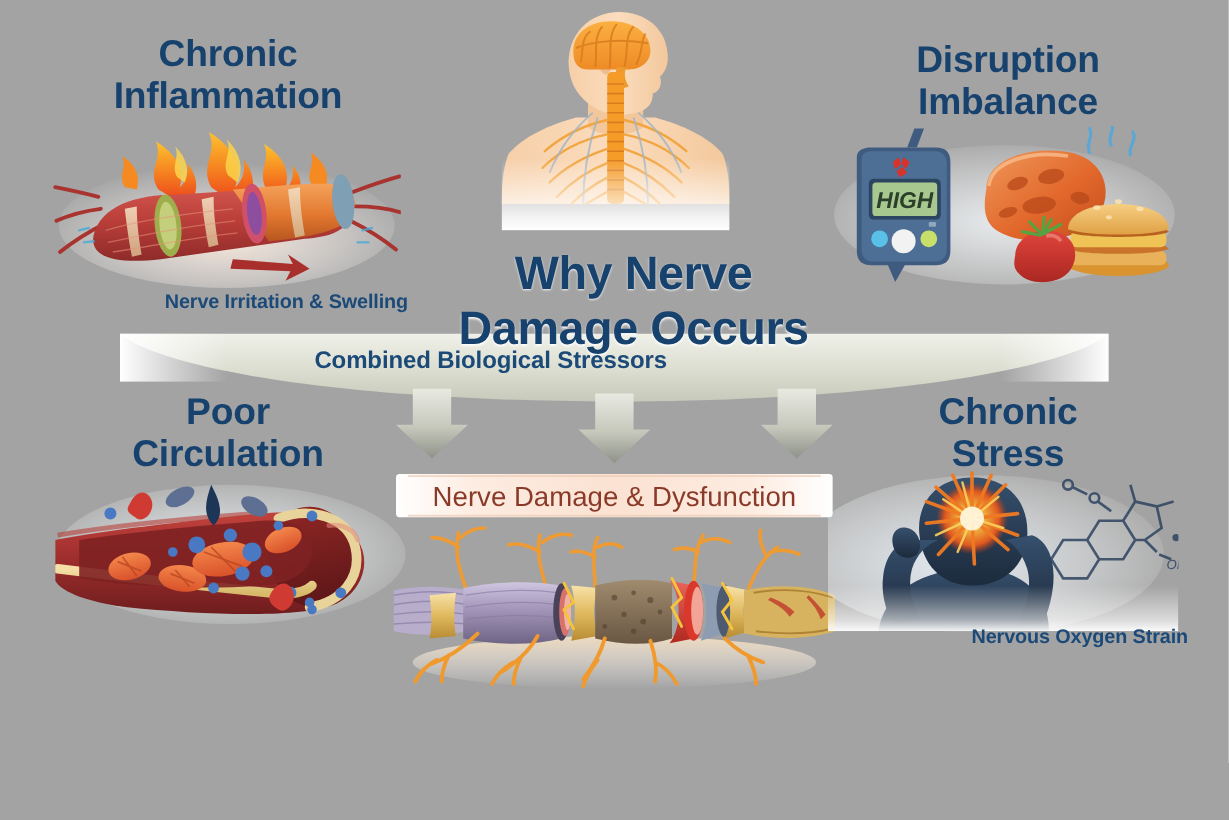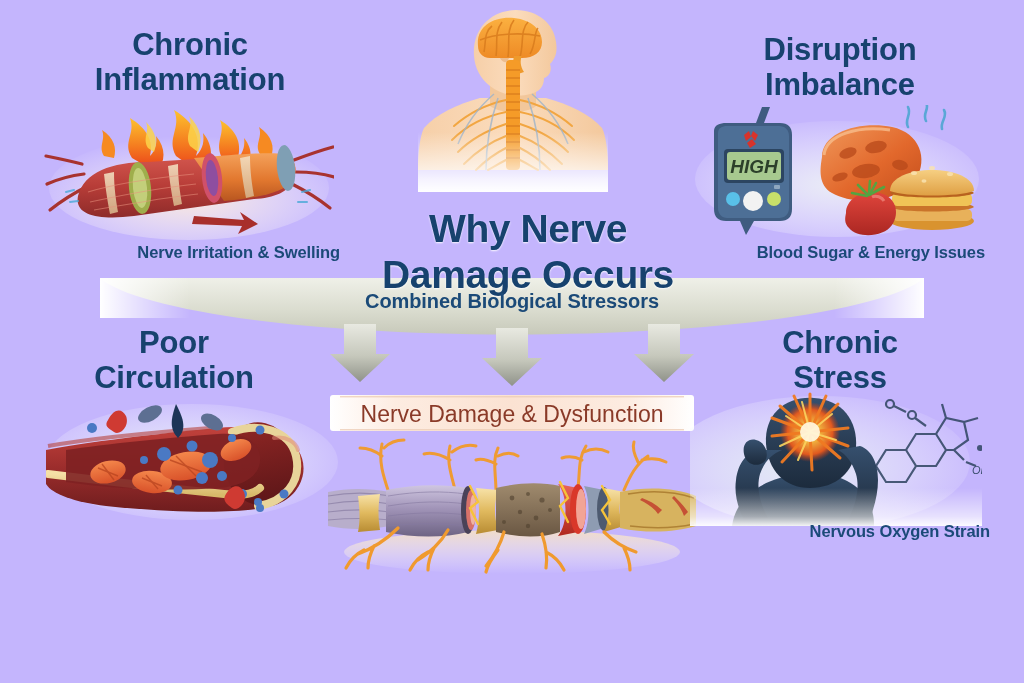--- a/index.html
+++ b/index.html
@@ -3,21 +3,21 @@
 <meta charset="utf-8">
 <style>
   html,body{margin:0;padding:0;}
   body{
     width:1024px;height:683px;
     background:#ffffff;
     font-family:"Liberation Sans", sans-serif;
     overflow:hidden;
     position:relative;
   }
-  #stage{position:relative;width:1024px;height:683px;overflow:hidden;background:#c4b5fd;}
+  #stage{position:relative;width:1024px;height:683px;overflow:hidden;background:#a3a3a3;}
 
   
   .quad-title{
     position:absolute;
     text-align:center;
     font-weight:bold;
     color:#17426e;
     line-height:1.12;
     letter-spacing:-0.2px;
     font-size:31px;
@@ -39,21 +39,20 @@
     color:#17426e;
     font-size:39px;
     line-height:1.18;
     letter-spacing:-0.4px;
     white-space:pre-line;
     text-shadow:0 1px 2px rgba(255,255,255,.9);
     z-index:6;
   }
   .band-label{
     position:absolute;
-    text-align:center;
     font-weight:bold;
     color:#1b4a78;
     font-size:20px;
     letter-spacing:-0.1px;
     white-space:nowrap;
     z-index:7;
   }
   .result-label{
     position:absolute;
     text-align:center;
@@ -255,21 +254,20 @@
         <text x="54" y="50" font-family="Liberation Sans, sans-serif" font-size="19" font-weight="bold" fill="#2c3f2a" text-anchor="middle">HIGH</text>
 
         <circle cx="33" cy="76" r="7" fill="#59c0e8"></circle>
         <circle cx="53" cy="78" r="10" fill="#f2f2f2"></circle>
         <circle cx="74" cy="76" r="7" fill="#c8e06a"></circle>
         <rect x="74" y="62" width="6" height="4" rx="1" fill="#8fa7bf"></rect>
       </g>
     </svg>
   </div>
 
-  <div class="quad-caption" style="left:685px;top:243px;width:300px;">Blood Sugar &amp; Energy Issues</div>
 
   <div class="illus" style="left:418px;top:2px;width:190px;height:190px;">
     <svg width="190" height="190" viewBox="0 0 190 190">
       <defs>
         <linearGradient id="skinG" x1="0" y1="0" x2="1" y2="0">
           <stop offset="0%" stop-color="#f6cfa8"></stop>
           <stop offset="50%" stop-color="#fbdcbd"></stop>
           <stop offset="100%" stop-color="#f3c89c"></stop>
         </linearGradient>
         <linearGradient id="brainG" x1="0" y1="0" x2="0" y2="1">
@@ -509,21 +507,21 @@
 
       <g stroke="#f6c33a" stroke-width="2.4" fill="none" stroke-linecap="round">
         <path d="M142 56 L 150 72 L 142 78 L 150 94"></path>
         <path d="M232 52 L 240 68 L 232 76 L 240 92"></path>
         <path d="M274 56 L 282 70 L 274 80 L 282 94"></path>
       </g>
     </svg>
   </div>
 
 
-  <div class="quad-title" style="left:24px;top:326px;width:300px;">Poor
+  <div class="quad-title" style="left:40px;top:326px;width:300px;">Poor
 Circulation</div>
 
   <div class="illus" style="left:46px;top:398px;width:292px;height:128px;">
     <svg width="292" height="128" viewBox="0 0 292 128">
       <defs>
         <radialGradient id="washCirc" cx="48%" cy="50%" r="62%">
           <stop offset="0%" stop-color="#e6f0f5" stop-opacity=".95"></stop>
           <stop offset="100%" stop-color="#ffffff" stop-opacity="0"></stop>
         </radialGradient>
         <linearGradient id="vesselOuter" x1="0" y1="0" x2="0" y2="1">

